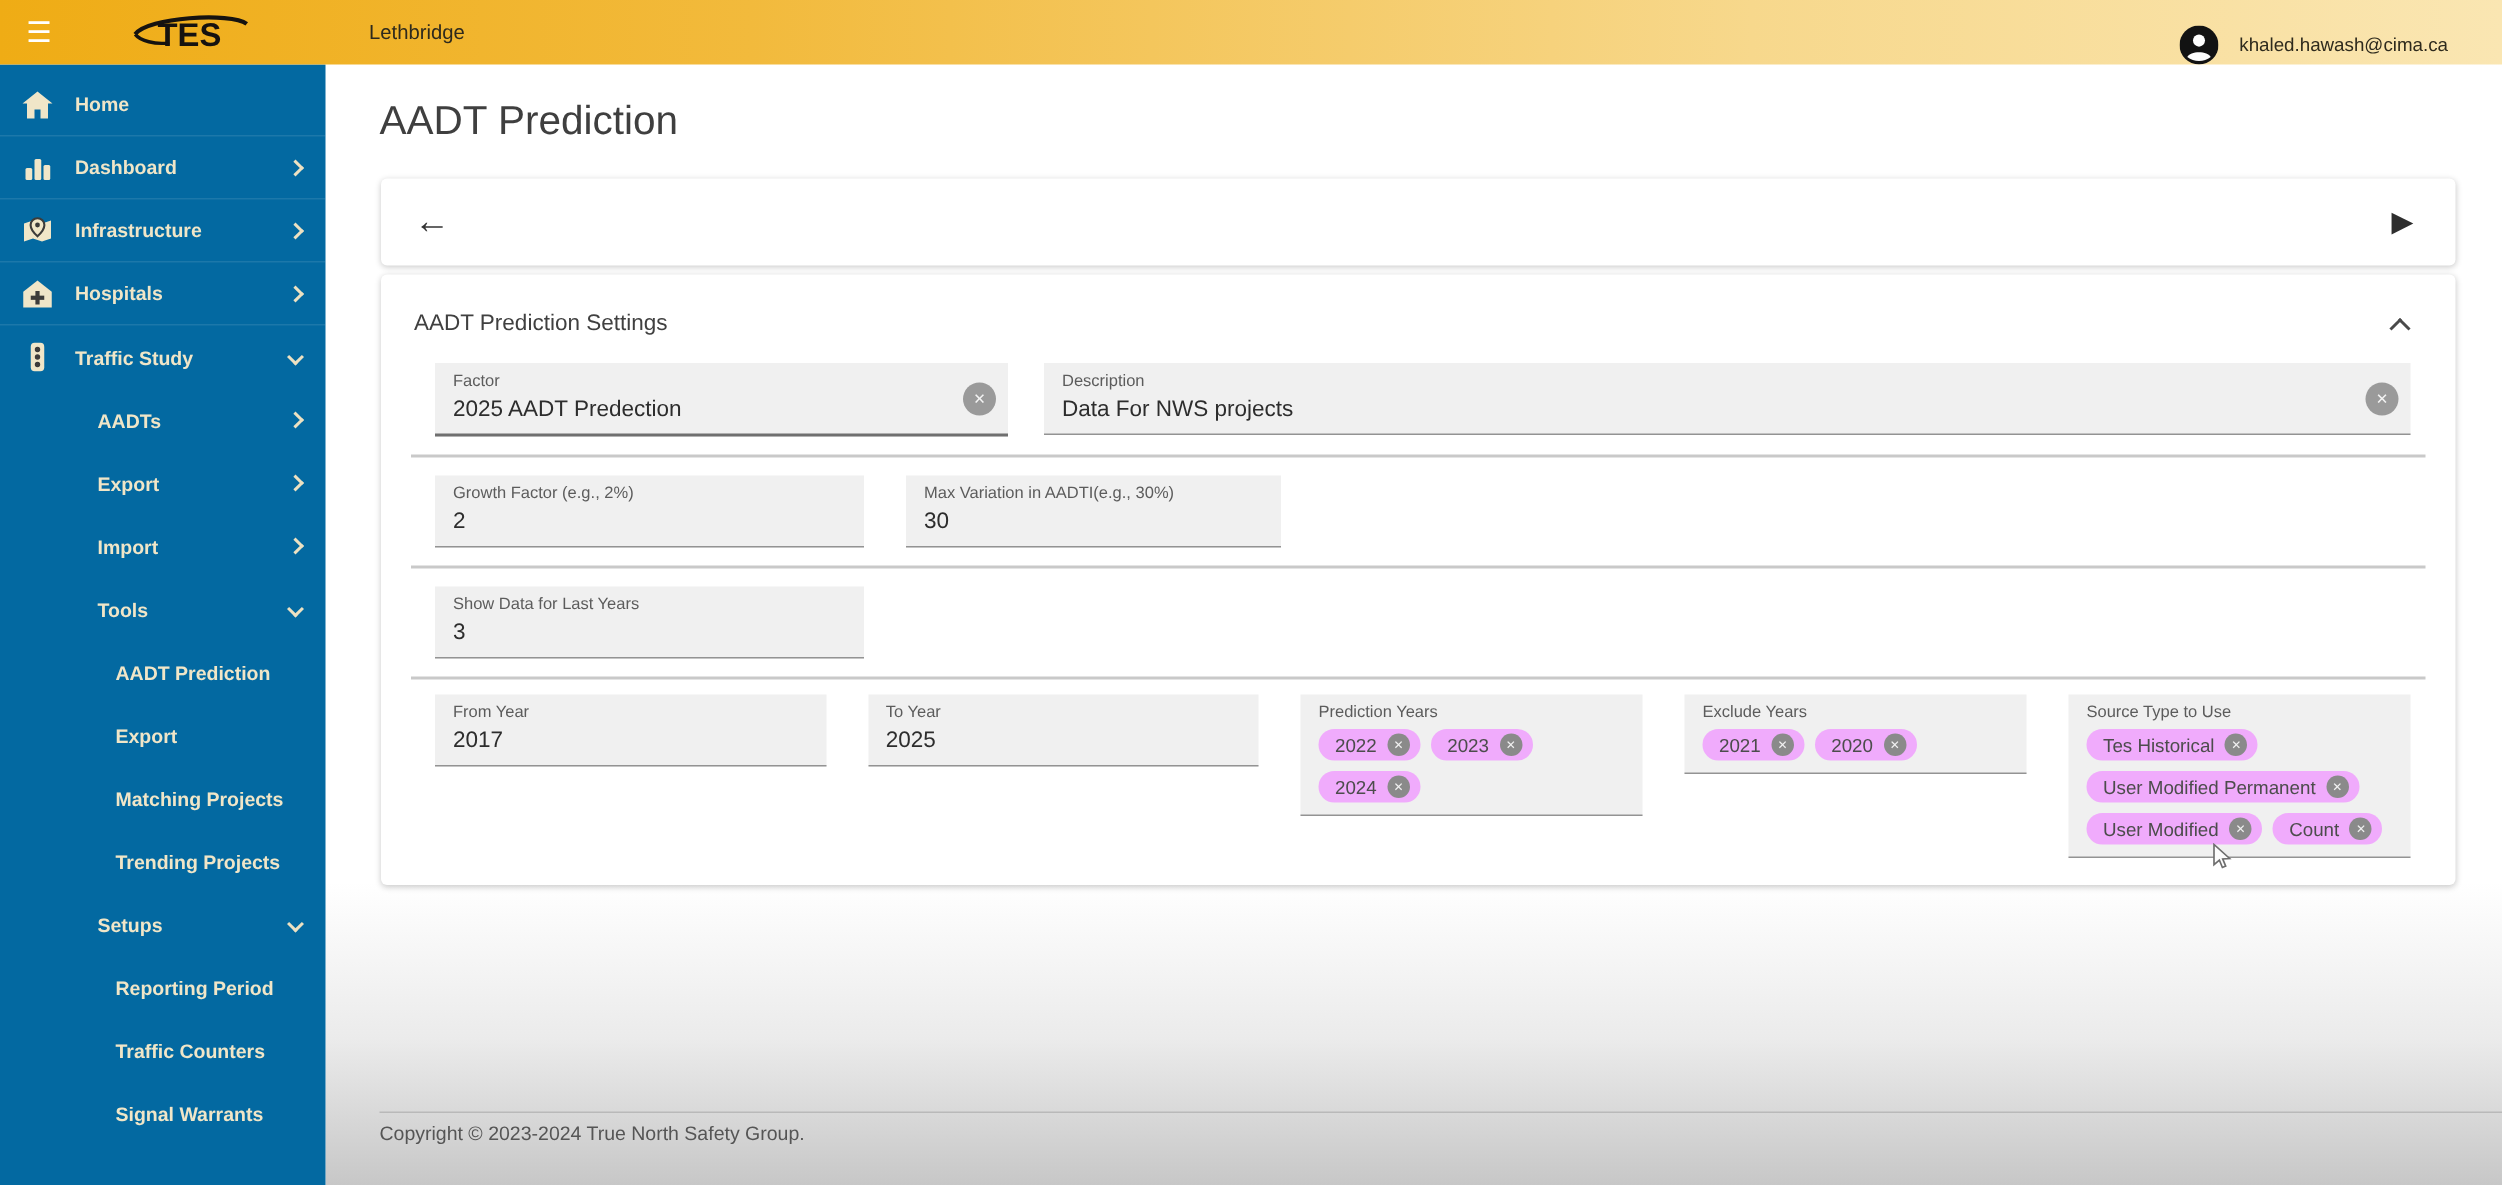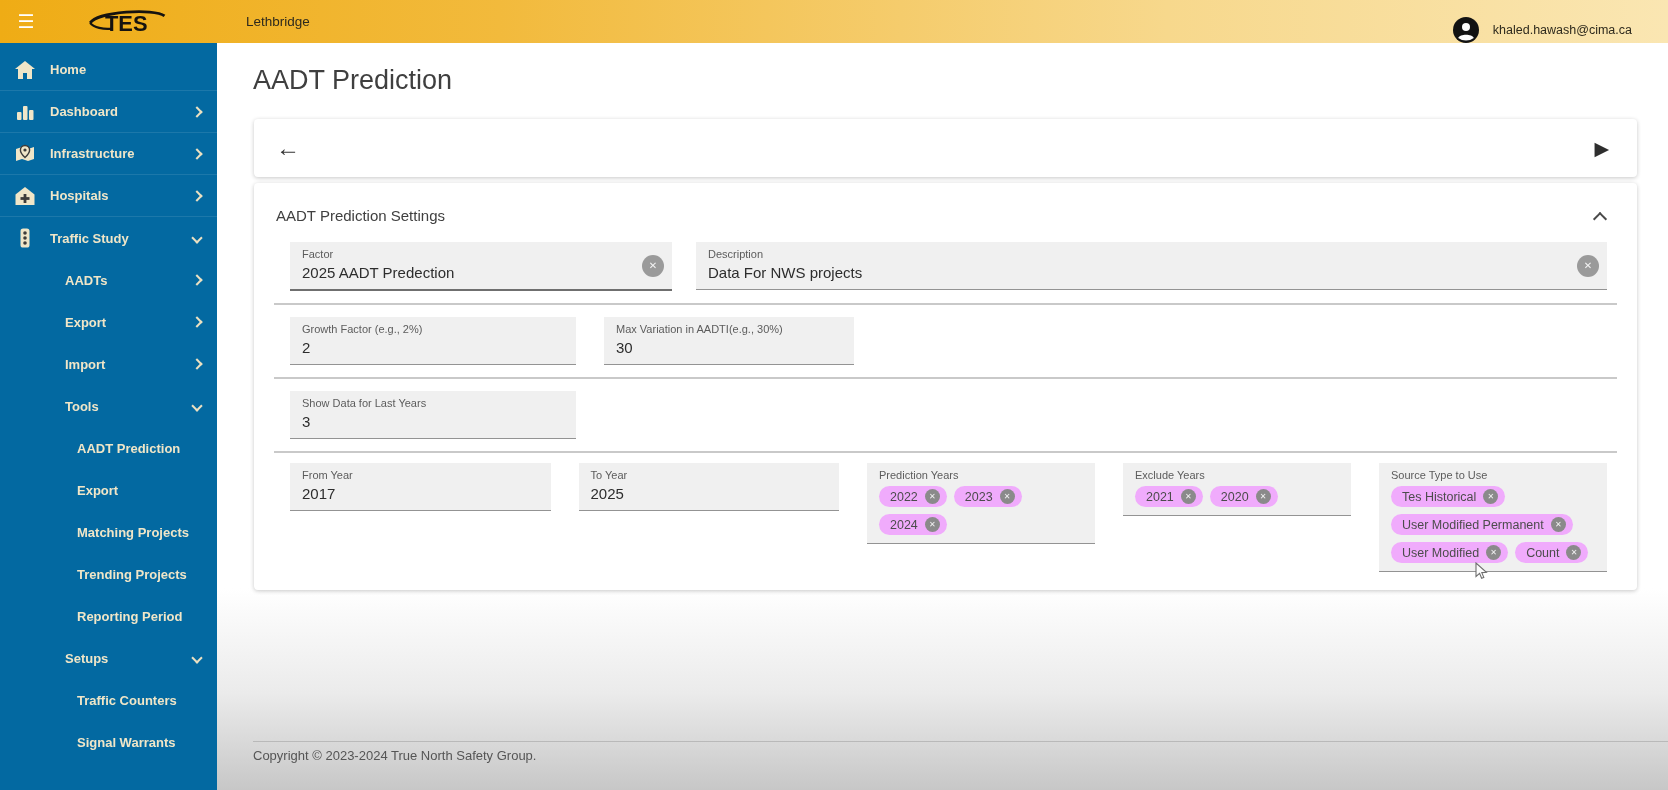--- a/index.html
+++ b/index.html
@@ -189,26 +189,26 @@
     </div>
     <div class="sitem l3">
       <span class="slabel">Export</span>
     </div>
     <div class="sitem l3">
       <span class="slabel">Matching Projects</span>
     </div>
     <div class="sitem l3">
       <span class="slabel">Trending Projects</span>
     </div>
-    <div class="sitem l3">
-      <span class="slabel">Reporting Period</span>
-    </div>
     <div class="sitem l2">
       <span class="slabel">Setups</span>
       <span class="chev d"></span>
+    </div>
+    <div class="sitem l3">
+      <span class="slabel">Reporting Period</span>
     </div>
     <div class="sitem l3">
       <span class="slabel">Traffic Counters</span>
     </div>
     <div class="sitem l3">
       <span class="slabel">Signal Warrants</span>
     </div>
   </div>
 
   <div class="main">

